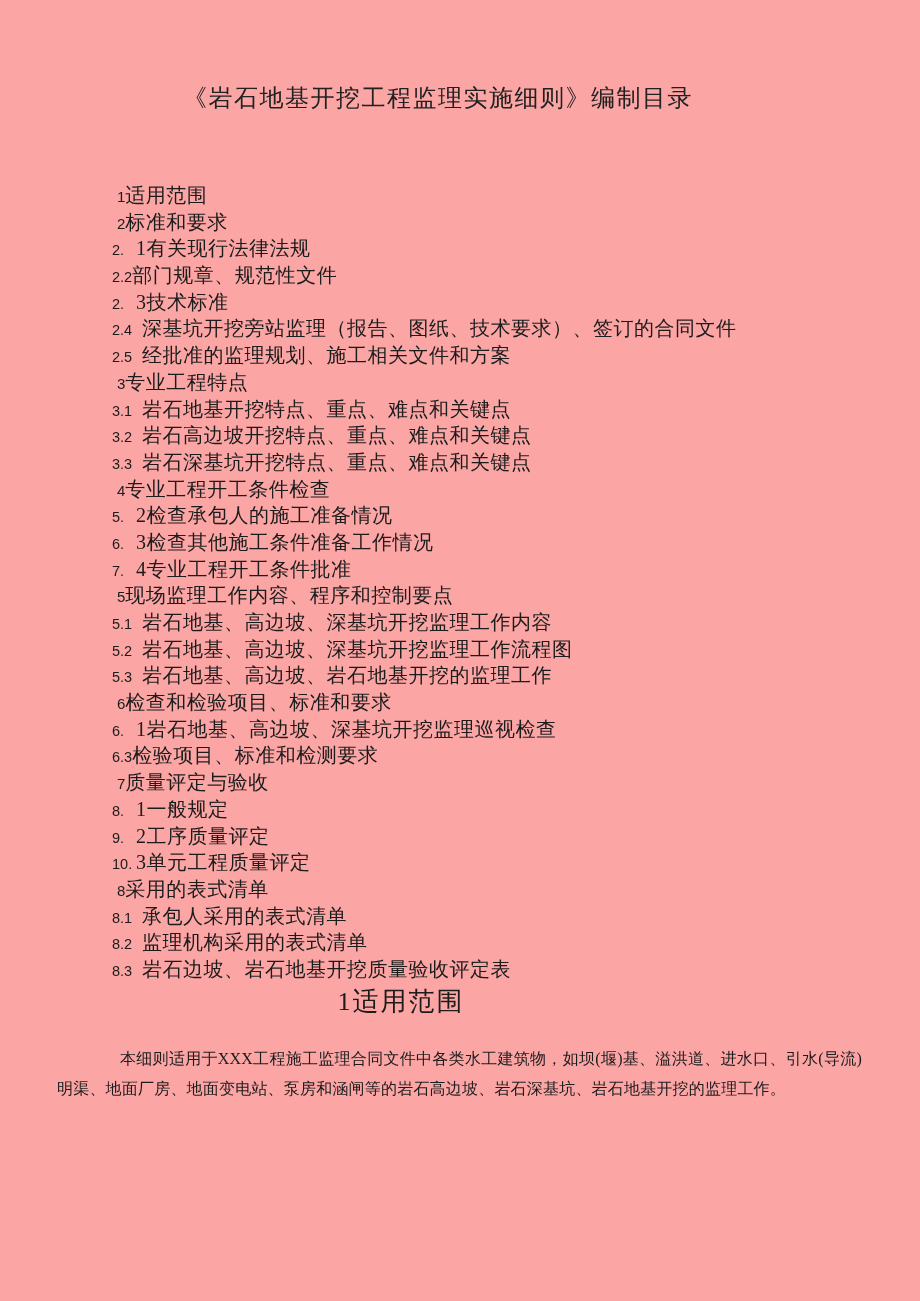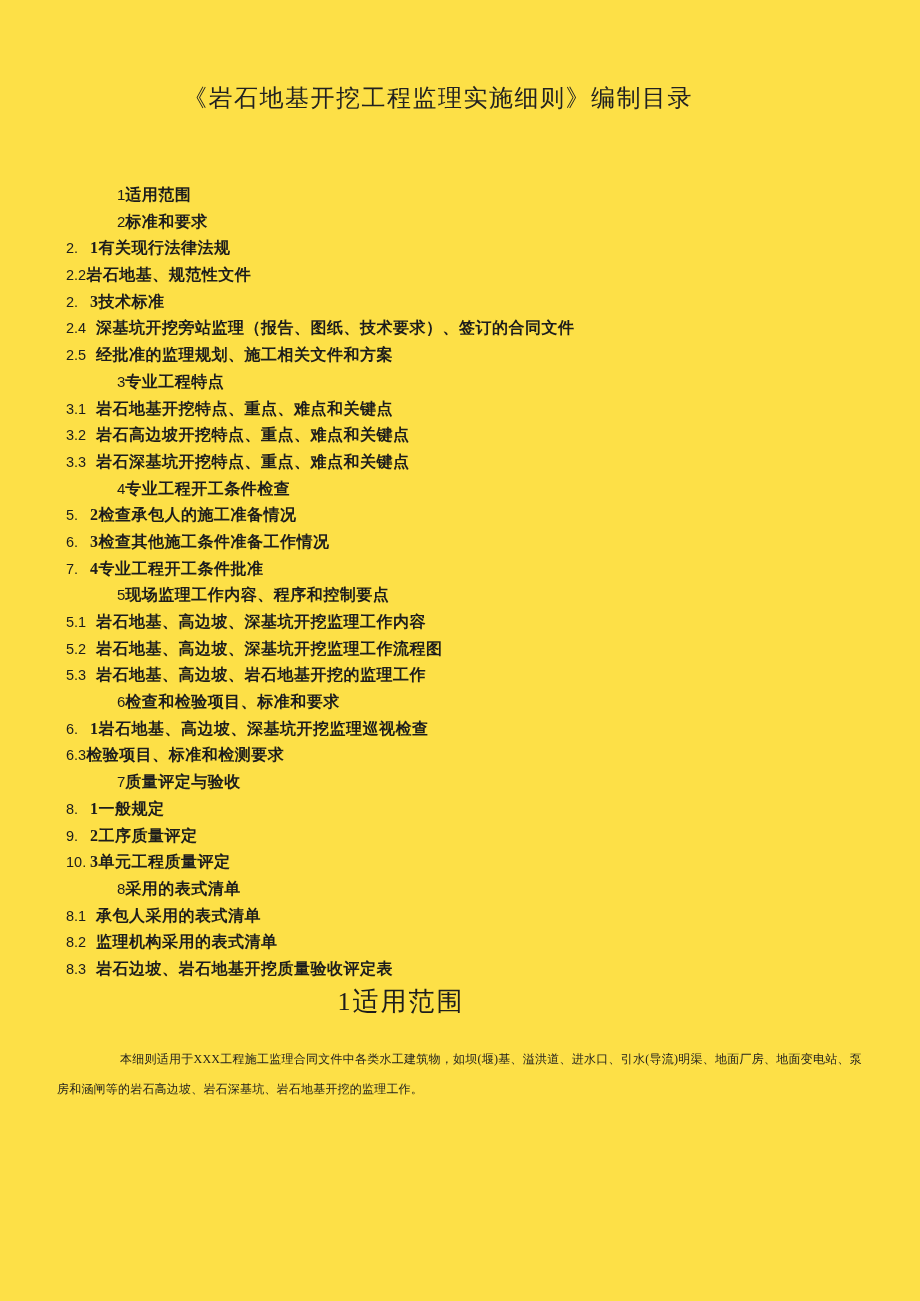--- a/index.html
+++ b/index.html
@@ -1,20 +1,20 @@
 <!DOCTYPE html>
 <html><head>
 <meta charset="utf-8">
 <style>
   html, body { margin: 0; padding: 0; background: #ffffff; }
   .page {
     position: relative;
     width: 920px;
     height: 1301px;
-    background: #fde047;
+    background: #fca5a5;
     color: #212121;
     overflow: hidden;
   }
   .doc-title {
     margin: 0;
     padding-top: 84px;
     padding-right: 44px;
     text-align: center;
     font-family: "Liberation Serif", serif;
     font-size: 24px;
@@ -28,71 +28,70 @@
     padding: 0;
   }
   .toc li {
     height: 26.7px;
     line-height: 26.7px;
     white-space: nowrap;
   }
   .toc li.s-top   { padding-left: 117px; }
   .toc li.s-dot,
   .toc li.s-tab,
-  .toc li.s-tight { padding-left: 66px; }
+  .toc li.s-tight { padding-left: 112px; }
   .num {
     font-family: "Liberation Sans", sans-serif;
     font-size: 14.5px;
     display: inline-block;
     color: #1c1c1c;
   }
   .s-top .num { font-size: 15px; min-width: 0; }
   .s-dot .num { min-width: 24px; }
   .s-tab .num { min-width: 30px; }
   .s-tight .num { min-width: 0; }
   .txt {
     font-family: "Liberation Serif", serif;
-    font-size: 16px;
+    font-size: 20px;
     letter-spacing: 0.5px;
     color: #1c1c1c;
-    font-weight: bold;
   }
   .section-heading {
     margin: 2px 118px 0 0;
     text-align: center;
     font-family: "Liberation Serif", serif;
     font-size: 26px;
     font-weight: 400;
     letter-spacing: 2px;
     line-height: 34px;
     color: #1c1c1c;
   }
   .body-para {
     margin: 25px 58px 0 57px;
     text-indent: 63px;
     text-align: justify;
     font-family: "Liberation Serif", serif;
-    font-size: 12px;
+    font-size: 16px;
     line-height: 30px;
     letter-spacing: 0.2px;
     color: #1c1c1c;
   }
 </style>
 </head>
 <body>
 
 <div class="page">
 
   <h1 class="doc-title">《岩石地基开挖工程监理实施细则》编制目录</h1>
 
   <ul class="toc">
       <li class="toc-line s-top"><span class="num">1</span><span class="txt">适用范围</span></li>
       <li class="toc-line s-top"><span class="num">2</span><span class="txt">标准和要求</span></li>
       <li class="toc-line s-dot"><span class="num">2.</span><span class="txt">1有关现行法律法规</span></li>
-      <li class="toc-line s-tight"><span class="num">2.2</span><span class="txt">岩石地基、规范性文件</span></li>
+      <li class="toc-line s-tight"><span class="num">2.2</span><span class="txt">部门规章、规范性文件</span></li>
       <li class="toc-line s-dot"><span class="num">2.</span><span class="txt">3技术标准</span></li>
       <li class="toc-line s-tab"><span class="num">2.4</span><span class="txt">深基坑开挖旁站监理（报告、图纸、技术要求）、签订的合同文件</span></li>
       <li class="toc-line s-tab"><span class="num">2.5</span><span class="txt">经批准的监理规划、施工相关文件和方案</span></li>
       <li class="toc-line s-top"><span class="num">3</span><span class="txt">专业工程特点</span></li>
       <li class="toc-line s-tab"><span class="num">3.1</span><span class="txt">岩石地基开挖特点、重点、难点和关键点</span></li>
       <li class="toc-line s-tab"><span class="num">3.2</span><span class="txt">岩石高边坡开挖特点、重点、难点和关键点</span></li>
       <li class="toc-line s-tab"><span class="num">3.3</span><span class="txt">岩石深基坑开挖特点、重点、难点和关键点</span></li>
       <li class="toc-line s-top"><span class="num">4</span><span class="txt">专业工程开工条件检查</span></li>
       <li class="toc-line s-dot"><span class="num">5.</span><span class="txt">2检查承包人的施工准备情况</span></li>
       <li class="toc-line s-dot"><span class="num">6.</span><span class="txt">3检查其他施工条件准备工作情况</span></li>

